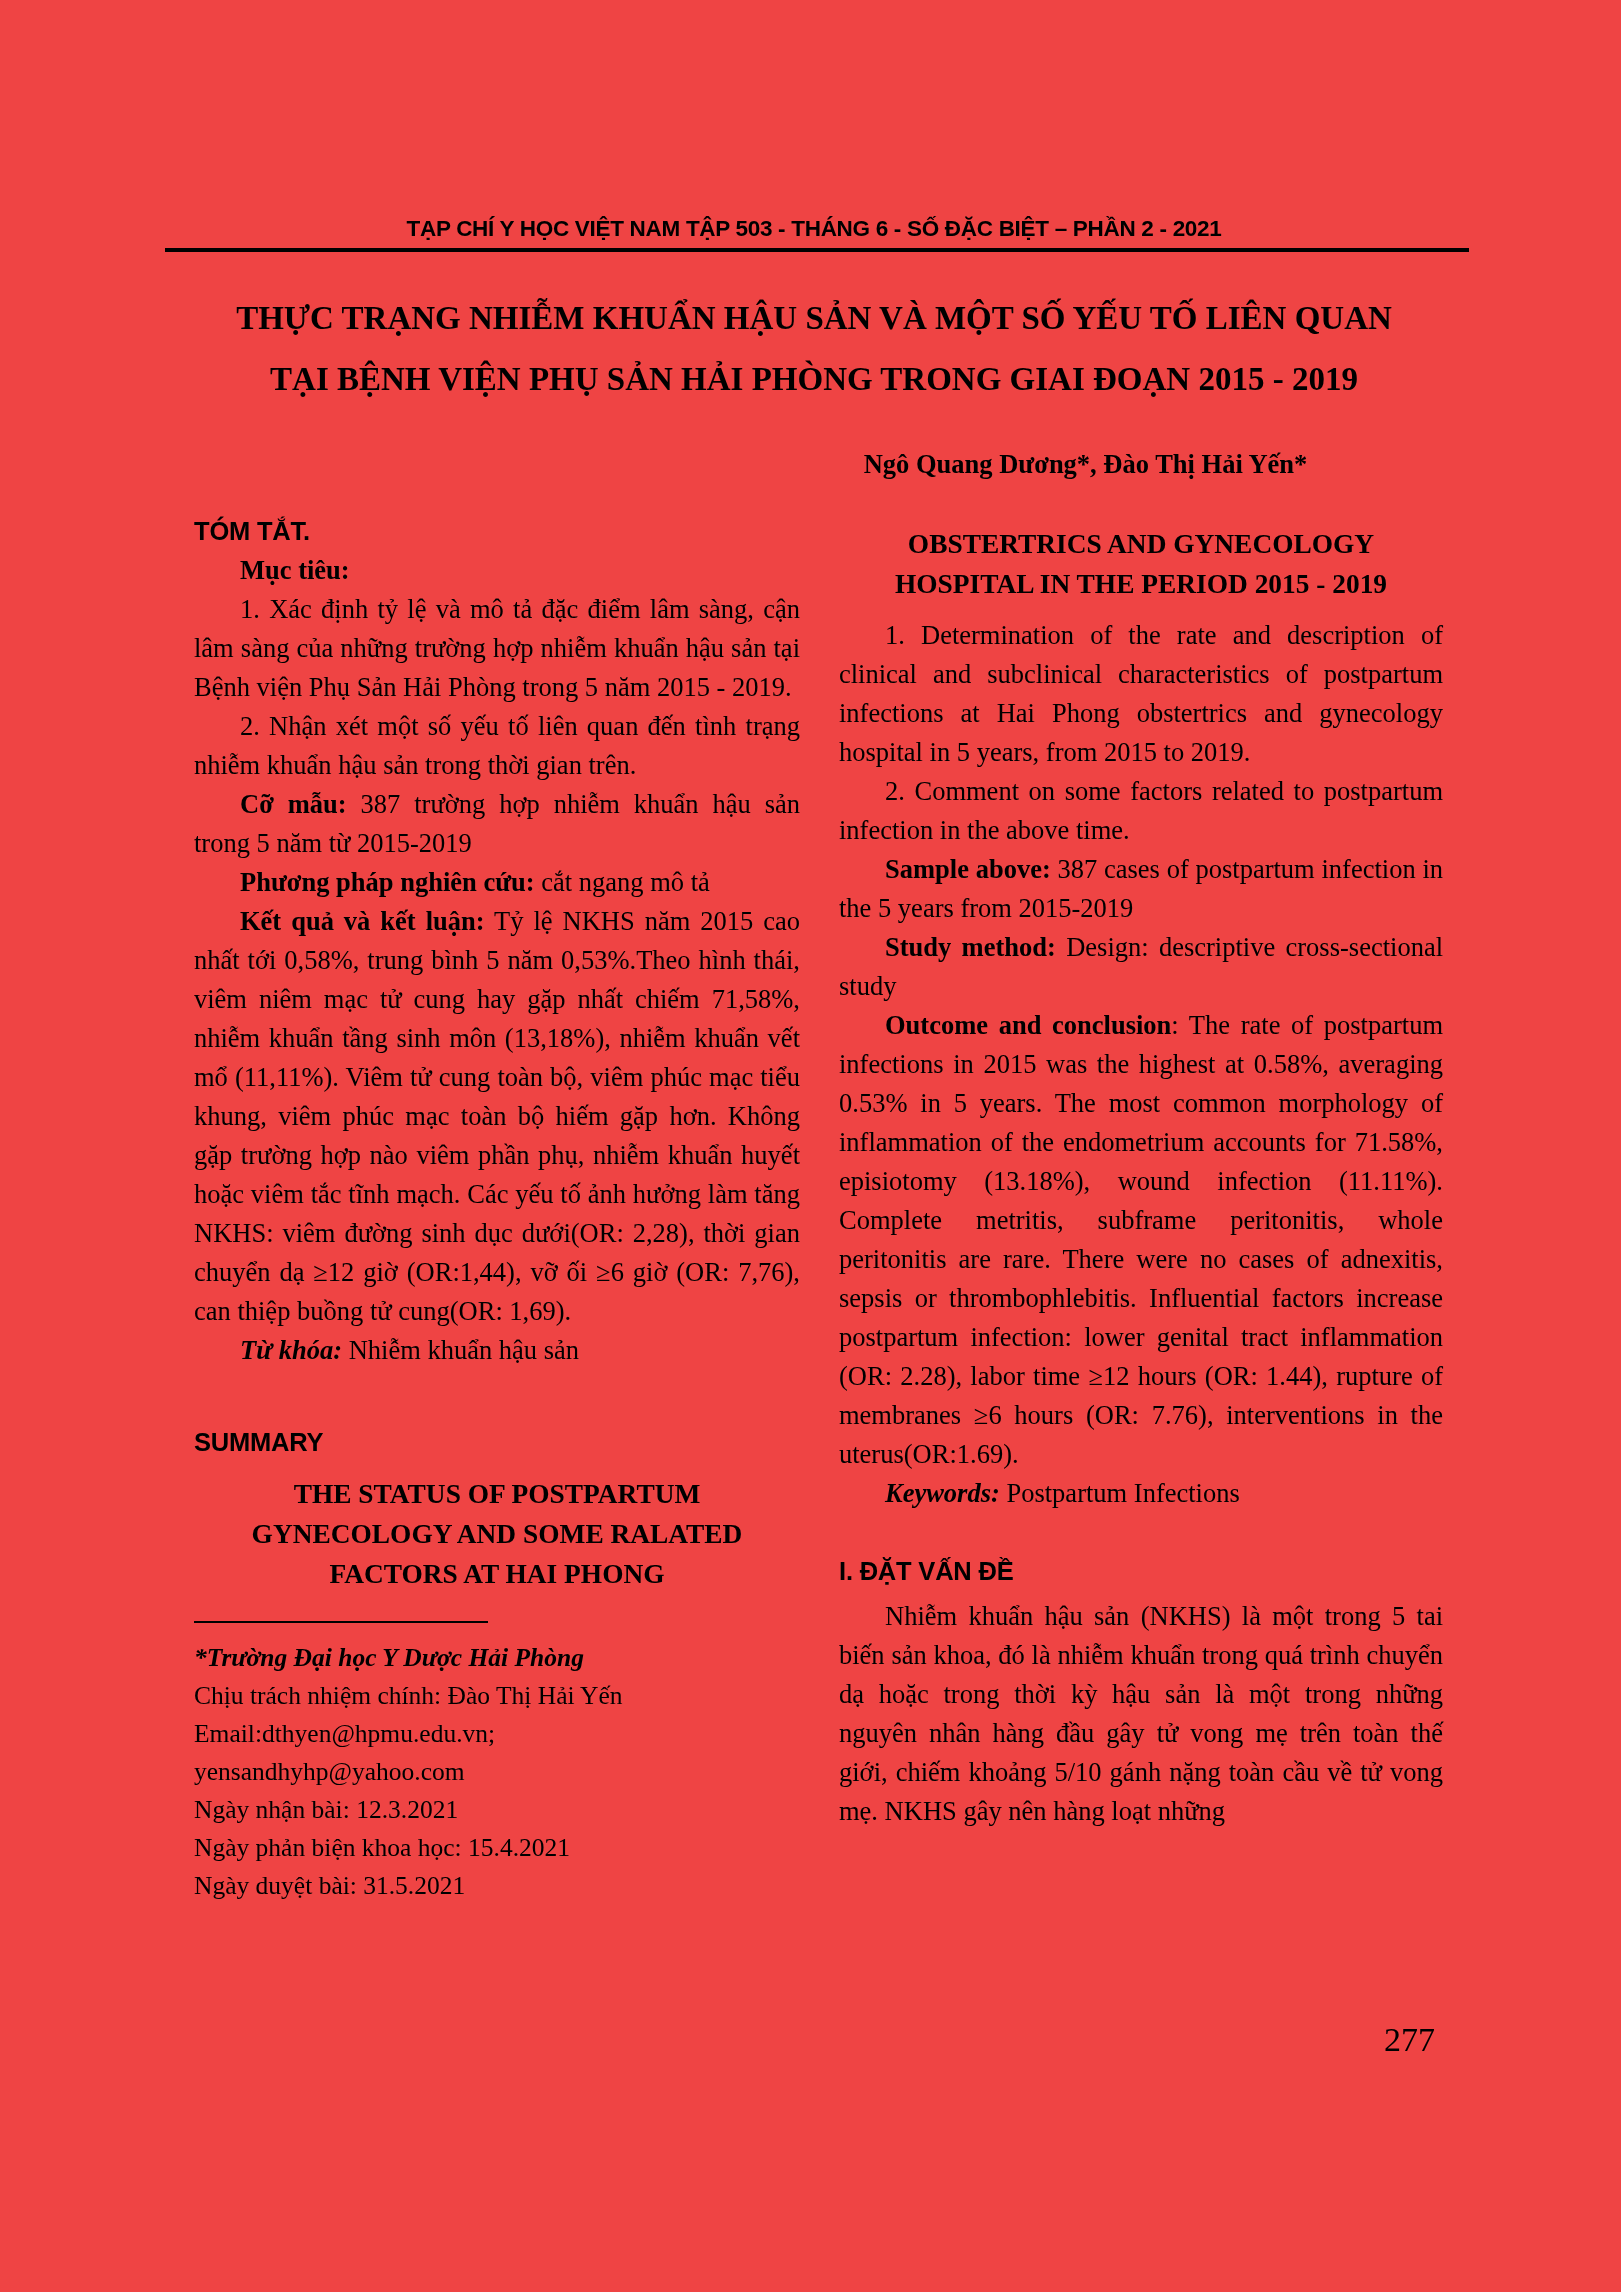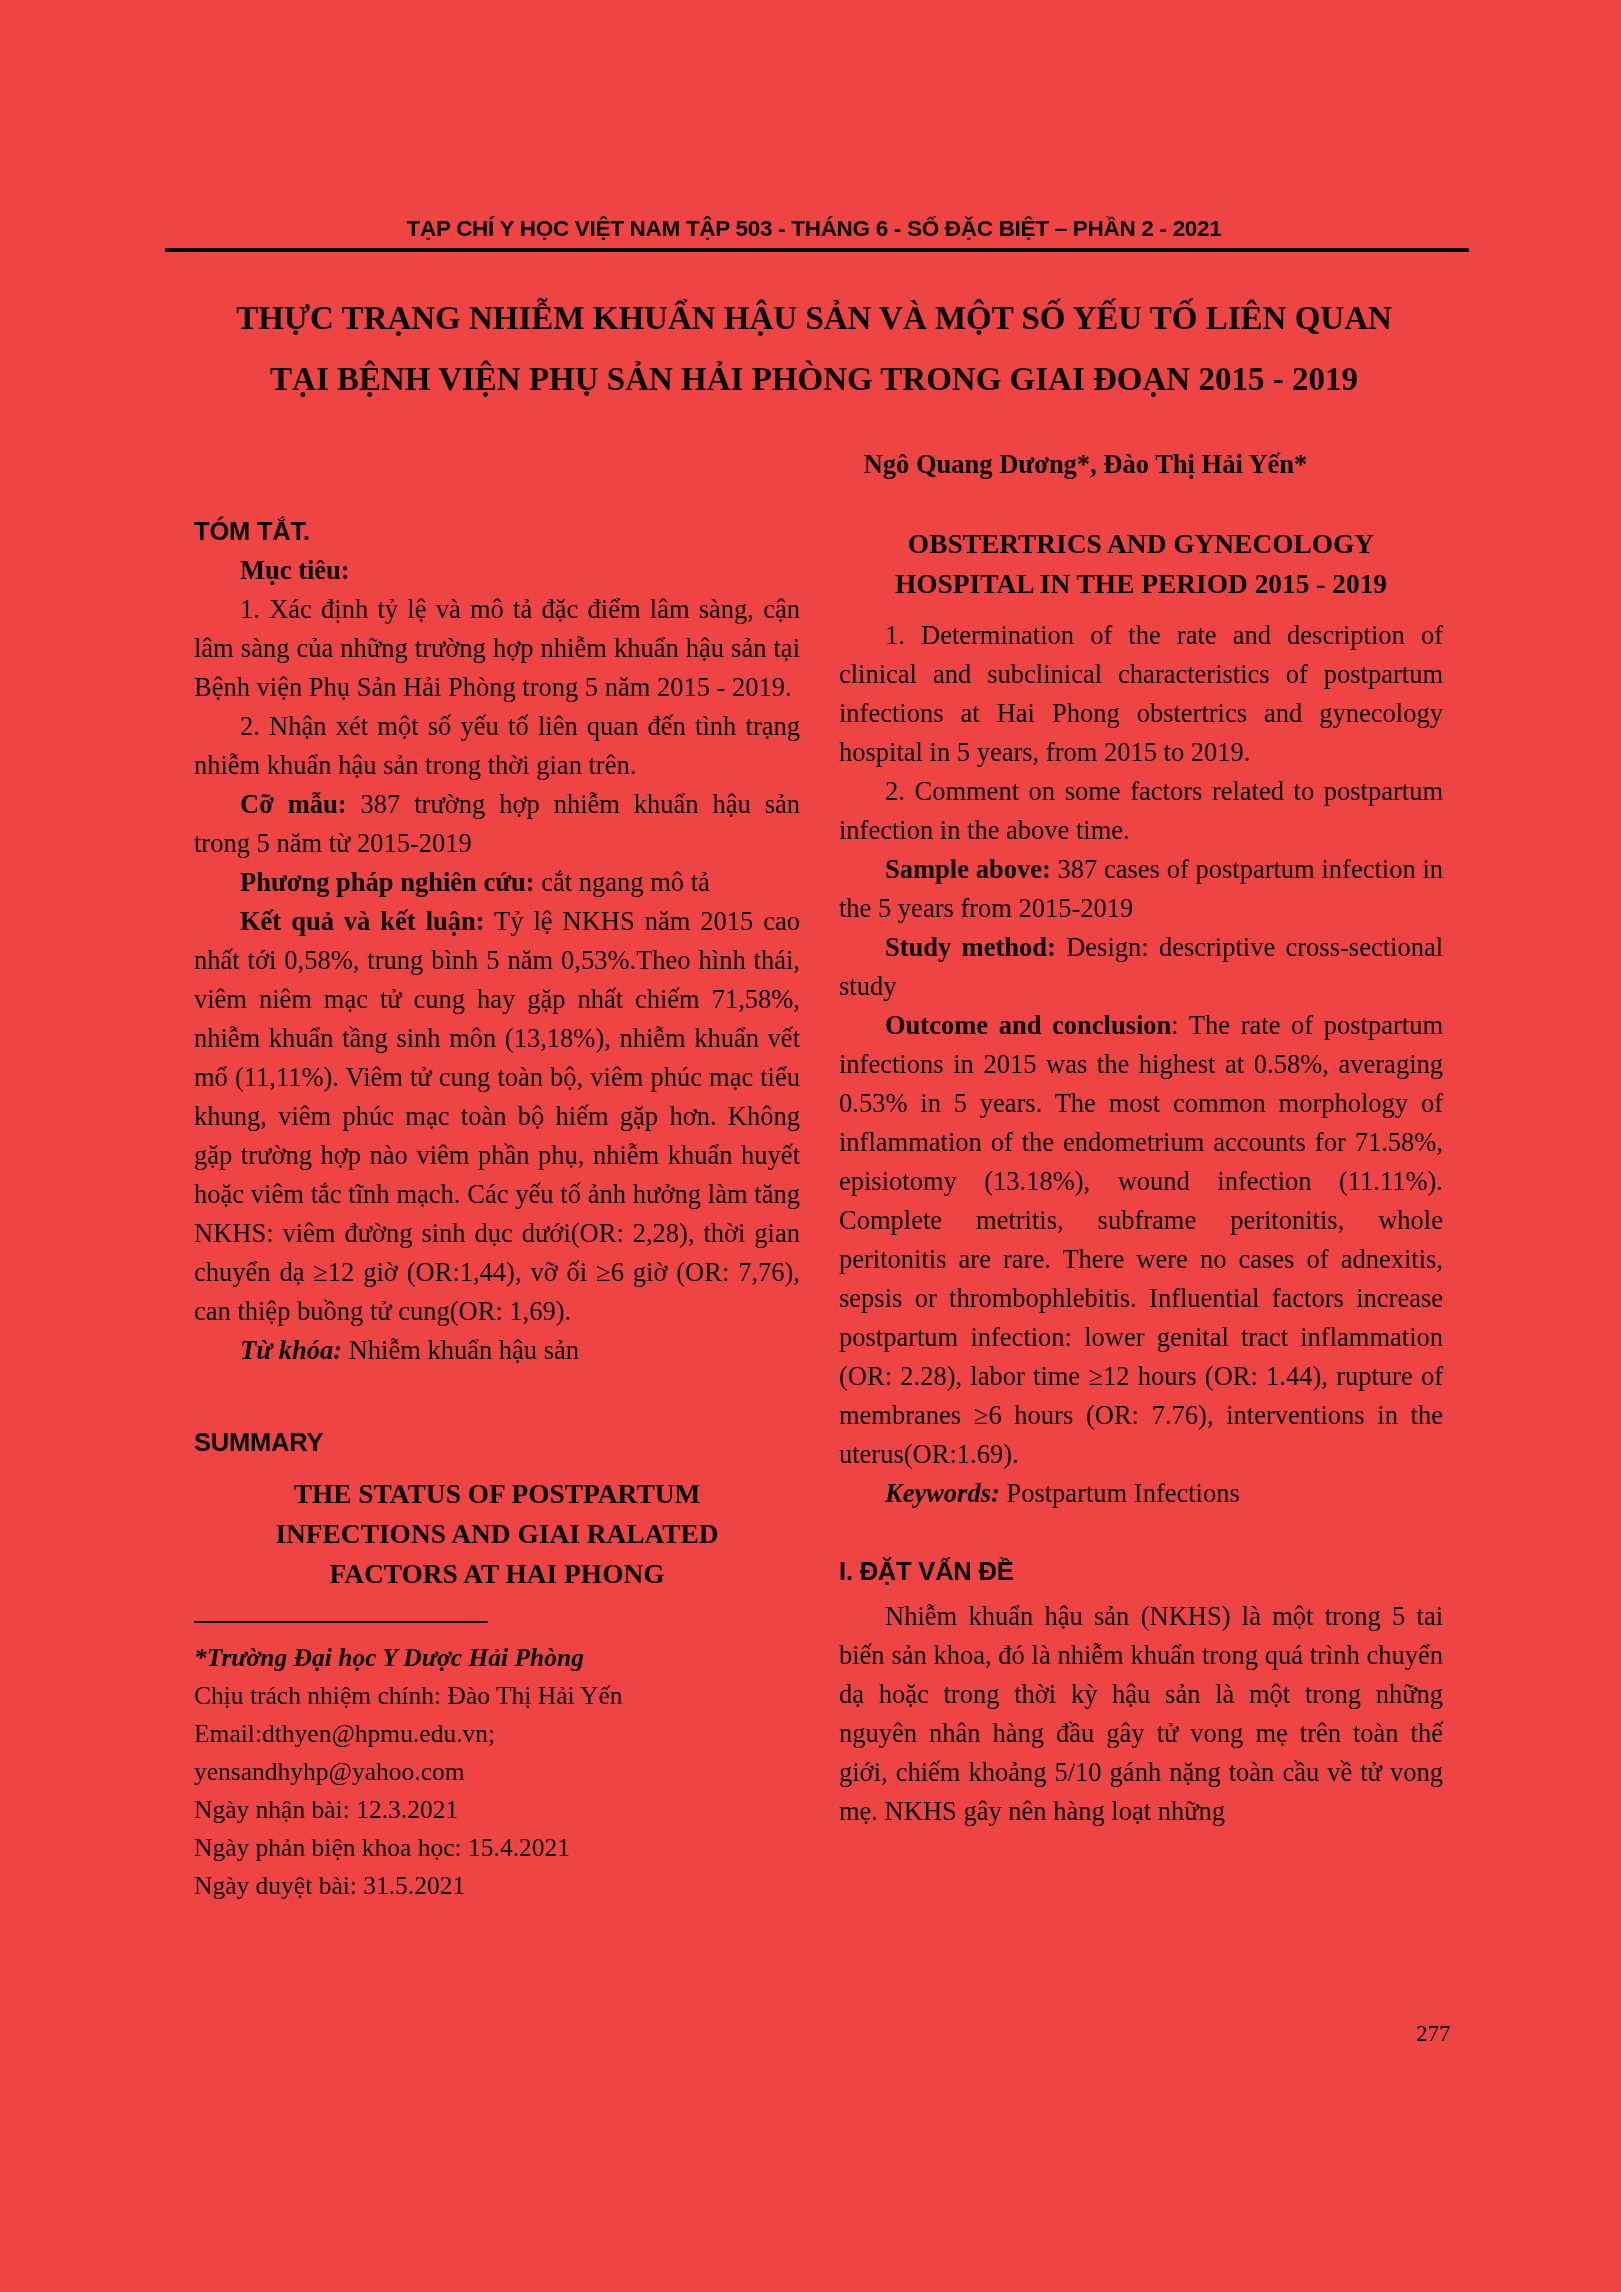--- a/index.html
+++ b/index.html
@@ -52,22 +52,22 @@
   .summary-head { margin-top:53px; margin-bottom:2px; }
   .section-head { margin-top:39px; margin-bottom:5.9px; }
   .footnote-divider {
     width:294px; height:2px; background:#000;
     margin:27.4px 0 15.7px 0;
   }
   .footnote { font-size:25.5px; line-height:38px; text-align:left; }
   .footnote div { margin:0; }
   .fn-aff { font-style:italic;font-weight:bold; }
   .page-number {
-    position:absolute; top:2021px; left:1416px;
-    font-size:23px;
+    position:absolute; top:2021px; left:1384px;
+    font-size:34px;
   }
 </style>
 </head>
 <body>
 
 <div class="page">
 
   <div class="journal-header">TẠP CHÍ Y HỌC VIỆT NAM TẬP 503 - THÁNG 6 - SỐ ĐẶC BIỆT – PHẦN 2 - 2021</div>
   <div class="header-rule"></div>
 
@@ -84,21 +84,21 @@
     <p class="bp">1. Xác định tỷ lệ và mô tả đặc điểm lâm sàng, cận lâm sàng của những trường hợp nhiễm khuẩn hậu sản tại Bệnh viện Phụ Sản Hải Phòng trong 5 năm 2015 - 2019.</p>
     <p class="bp">2. Nhận xét một số yếu tố liên quan đến tình trạng nhiễm khuẩn hậu sản trong thời gian trên.</p>
     <p class="bp"><span class="lbl">Cỡ mẫu:</span><span> 387 trường hợp nhiễm khuẩn hậu sản trong 5 năm từ 2015-2019</span></p>
     <p class="bp"><span class="lbl">Phương pháp nghiên cứu:</span><span> cắt ngang mô tả</span></p>
     <p class="bp"><span class="lbl">Kết quả và kết luận:</span><span> Tỷ lệ NKHS năm 2015 cao nhất tới 0,58%, trung bình 5 năm 0,53%.Theo hình thái, viêm niêm mạc tử cung hay gặp nhất chiếm 71,58%, nhiễm khuẩn tầng sinh môn (13,18%), nhiễm khuẩn vết mổ (11,11%). Viêm tử cung toàn bộ, viêm phúc mạc tiểu khung, viêm phúc mạc toàn bộ hiếm gặp hơn. Không gặp trường hợp nào viêm phần phụ, nhiễm khuẩn huyết hoặc viêm tắc tĩnh mạch. Các yếu tố ảnh hưởng làm tăng NKHS: viêm đường sinh dục dưới(OR: 2,28), thời gian chuyển dạ ≥12 giờ (OR:1,44), vỡ ối ≥6 giờ (OR: 7,76), can thiệp buồng tử cung(OR: 1,69).</span></p>
     <p class="bp"><span class="lbl-i">Từ khóa:</span><span> Nhiễm khuẩn hậu sản</span></p>
 
     <div class="h-sans summary-head">SUMMARY</div>
     <div class="center-title">
       <div>THE STATUS OF POSTPARTUM</div>
-      <div>INFECTIONS AND GIAI RALATED</div>
+      <div>GYNECOLOGY AND SOME RALATED</div>
       <div>FACTORS AT HAI PHONG</div>
     </div>
 
     <div class="footnote-divider"></div>
     <div class="footnote">
       <div class="fn-aff">*Trường Đại học Y Dược Hải Phòng</div>
       <div>Chịu trách nhiệm chính: Đào Thị Hải Yến</div>
       <div>Email:dthyen@hpmu.edu.vn;</div>
       <div>yensandhyhp@yahoo.com</div>
       <div>Ngày nhận bài: 12.3.2021</div>

